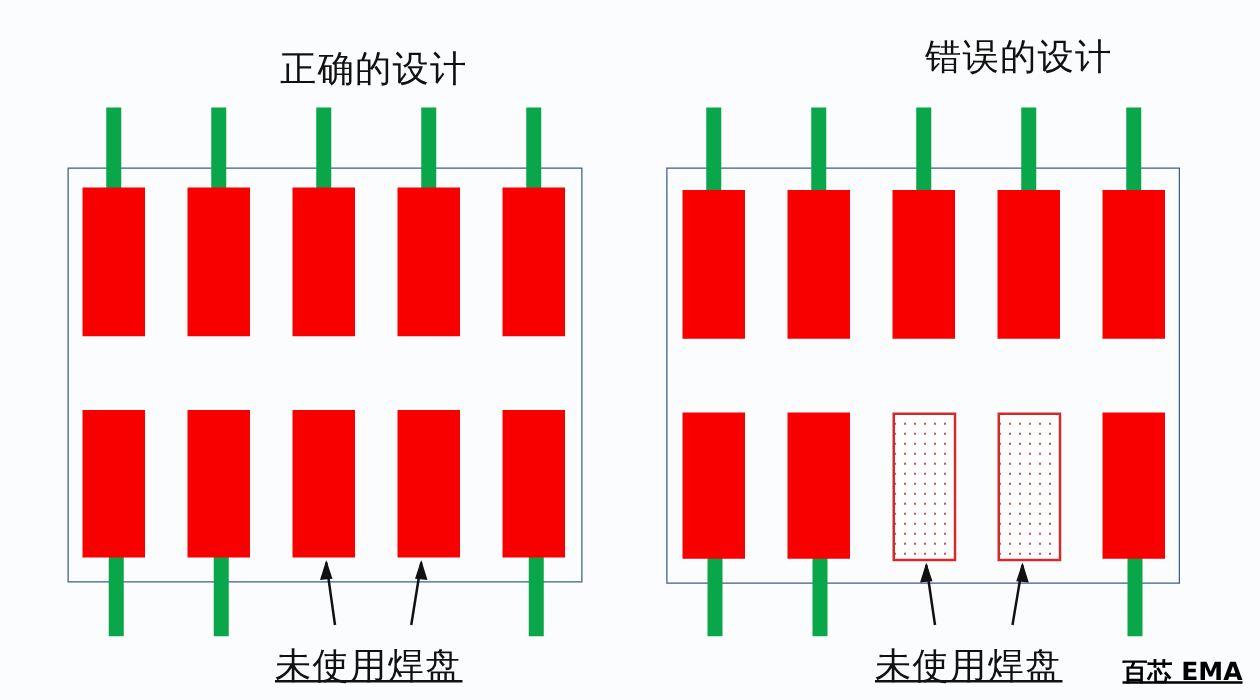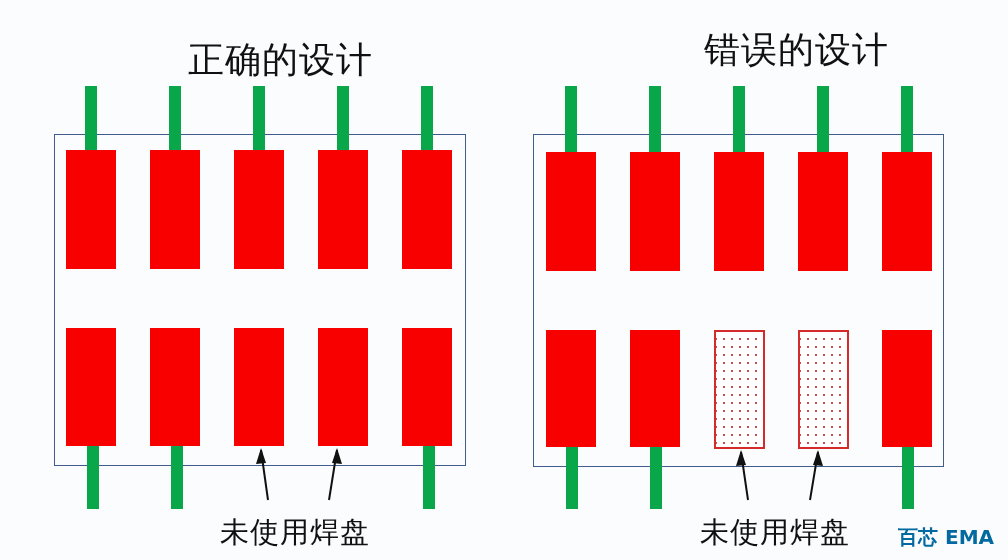--- a/index.html
+++ b/index.html
@@ -1,26 +1,26 @@
 <!DOCTYPE html>
 <html><head>
 <meta charset="utf-8">
 <style>
   html, body { margin:0; padding:0; }
   body { width:1008px; height:560px; background:#fbfcfd; position:relative; overflow:hidden;
          font-family:"DejaVu Sans", sans-serif; }
-  .title { position:absolute; font-size:36px; color:#111; letter-spacing:1px; white-space:nowrap; }
+  .title { position:absolute; font-size:29px; color:#111; letter-spacing:1px; white-space:nowrap;margin-left:36px; }
   .board { position:absolute; border:1.5px solid #3f5c8c; box-sizing:border-box; }
   .trace { position:absolute; width:12px; background:#0aa64a; }
   .pad { position:absolute; background:#f80000; box-sizing:border-box; }
   .pad.unused { background-color:#fff; border:2px solid #d42a2a;
      background-image: radial-gradient(circle, #c85050 0.9px, transparent 1.2px);
      background-size:8px 8px; background-position:4px 3px; }
-  .label { position:absolute; font-size:29px; color:#111; white-space:nowrap; letter-spacing:1px; }
-  .watermark { position:absolute; font-size:20px; font-weight:bold; color:#0369a1; white-space:nowrap; }
+  .label { position:absolute; font-size:29px; color:#111; white-space:nowrap; letter-spacing:1px;text-decoration:underline; }
+  .watermark { position:absolute; font-size:20px; font-weight:bold; color:#000000; white-space:nowrap;text-decoration:underline; }
   svg.arrows { position:absolute; left:0; top:0; }
 </style>
 </head>
 <body>
 
 <div class="title" style="left:188px;top:36px;">正确的设计</div>
 
 <div class="board" style="left:54px;top:134px;width:412px;height:332px;"></div>
 
 <div class="trace" style="left:85px;top:86px;height:66px;"></div>

